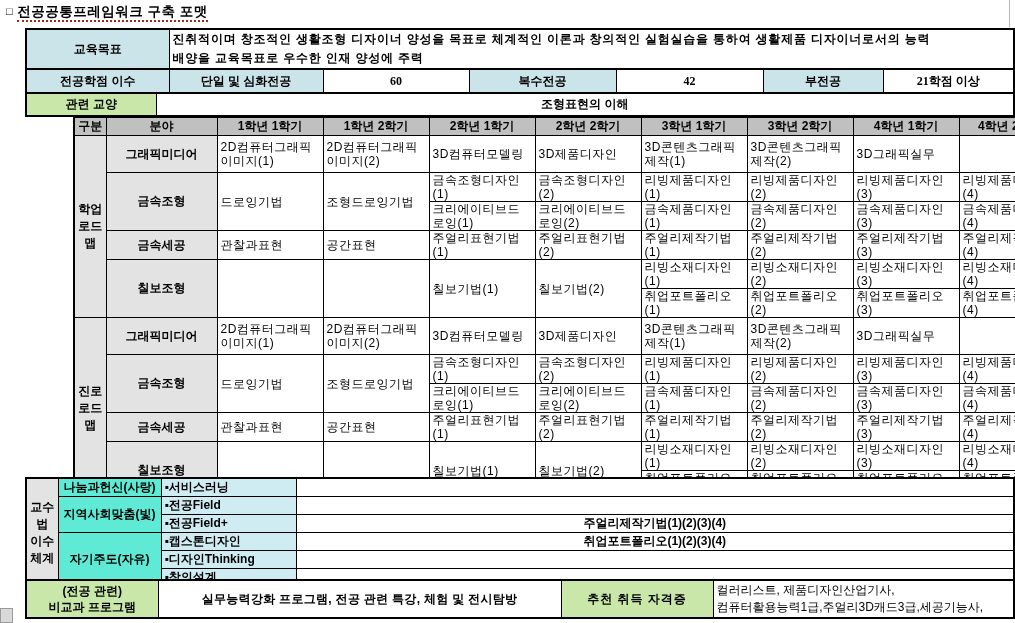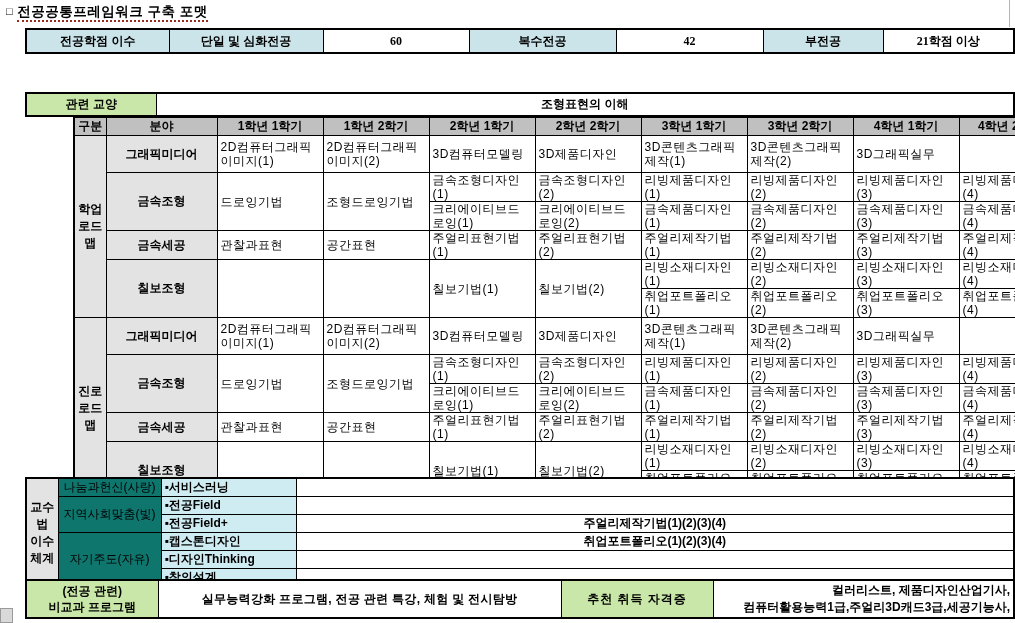--- a/index.html
+++ b/index.html
@@ -20,29 +20,29 @@
 
   .goal-text{font-size:12.5px;line-height:19px;letter-spacing:.8px;white-space:pre-line;padding:0 5px;}
   .num{font-family:"Liberation Serif","DejaVu Serif",serif;font-size:13.5px;font-weight:bold;text-align:center;}
 
   .hdr td{background:#c0c0c0;font-weight:bold;text-align:center;font-size:12px;border-bottom:2px solid #000;height:17px;}
   .cat{background:#e3e3e3;font-weight:bold;text-align:center;font-size:12px;}
   .seclabel{background:#e3e3e3;font-weight:bold;text-align:center;font-size:12px;white-space:pre-line;line-height:17px;}
   .course{font-size:11px;line-height:14px;letter-spacing:.5px;word-break:break-all;text-align:left;}
   .sec2 td{border-top:2px solid #000;}
 
-  .tch-cat{background:#0f766e;font-weight:normal;text-align:center;font-size:11.5px;letter-spacing:0;}
+  .tch-cat{background:#5eead4;font-weight:bold;text-align:center;font-size:11.5px;letter-spacing:0;}
   .tch-item{background:#cfecf2;font-weight:bold;font-size:12px;text-align:left;}
   .tch-note{font-weight:bold;font-size:12px;text-align:center;padding-left:6px;}
   .tch-label{background:#e3e3e3;font-weight:bold;font-size:12px;text-align:center;white-space:pre-line;line-height:17px;margin-left:44px;}
 
   .extra-label{background:#c9e7a8;font-weight:bold;text-align:center;font-size:12px;white-space:pre-line;line-height:16px;}
   .extra-programs{font-weight:bold;text-align:center;font-size:12.5px;letter-spacing:.3px;}
   .cert-label{background:#c9e7a8;font-weight:bold;text-align:center;font-size:12.5px;letter-spacing:1px;}
-  .cert-value{font-weight:bold;text-align:right;font-size:12px;white-space:pre-line;line-height:17px;}
+  .cert-value{font-weight:normal;text-align:left;font-size:12px;white-space:pre-line;line-height:17px;}
 
   .corner-artifact{position:absolute;left:0;top:608px;width:13px;height:15px;background:#d9d9d9;border:1px solid #9a9a9a;box-sizing:border-box;}
   .tr-line-artifact{position:absolute;left:1009px;top:0;width:1px;height:27px;background:#b5b5b5;}
 </style>
 </head>
 <body>
 
 <div class="page">
 
   <div class="doc-title">
@@ -54,20 +54,25 @@
     <colgroup>
         <col style="width:143px">
         <col style="width:154px">
         <col style="width:146px">
         <col style="width:147px">
         <col style="width:147px">
         <col style="width:120px">
         <col style="width:131px">
       </colgroup>
     <tbody>
+        <tr style="height:40px">
+      <td class="blue bold center">교육목표</td>
+      <td colspan="6" class="goal-text bold">진취적이며 창조적인 생활조형 디자이너 양성을 목표로 체계적인 이론과 창의적인 실험실습을 통하여 생활제품 디자이너로서의 능력
+배양을 교육목표로 우수한 인재 양성에 주력</td>
+    </tr>
     <tr style="height:24px">
       <td class="blue bold center" style="border-top:2px solid #000">전공학점 이수</td>
       <td class="blue bold center" style="border-top:2px solid #000">단일 및 심화전공</td>
       <td class="num" style="border-top:2px solid #000">60</td>
       <td class="blue bold center" style="border-top:2px solid #000">복수전공</td>
       <td class="num" style="border-top:2px solid #000">42</td>
       <td class="blue bold center" style="border-top:2px solid #000">부전공</td>
       <td class="num" style="border-top:2px solid #000">21학점 이상</td>
     </tr>
   </tbody>

